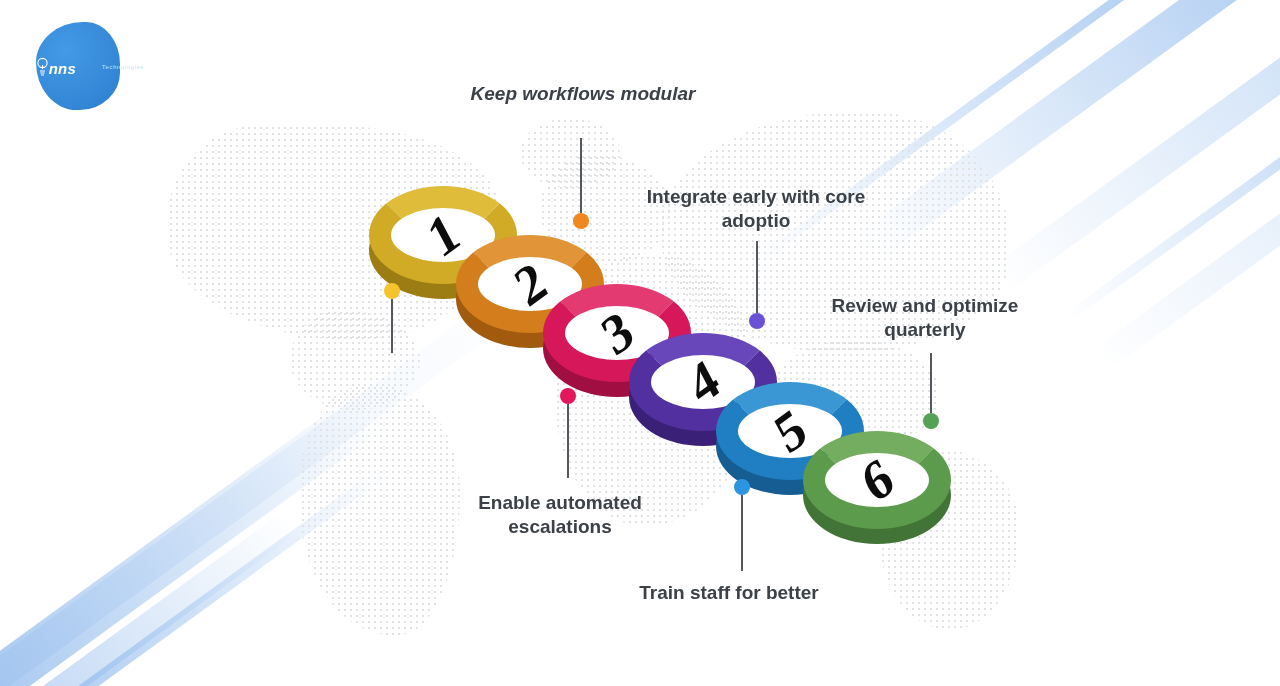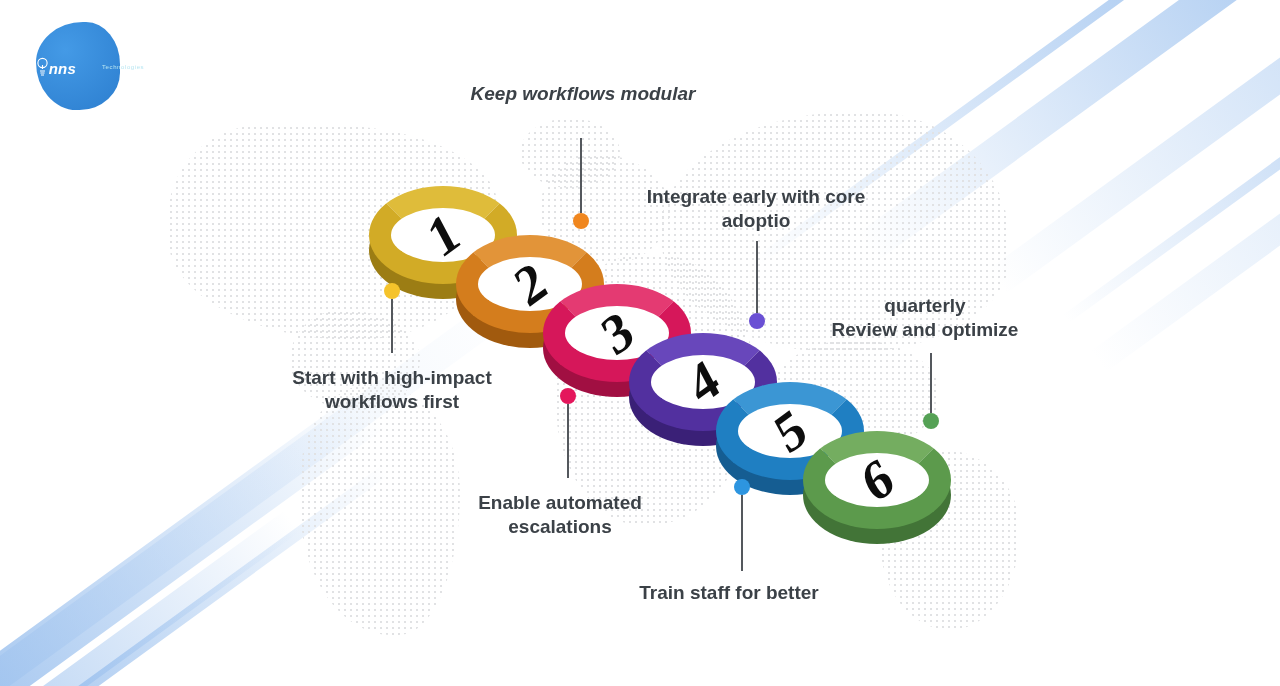--- a/index.html
+++ b/index.html
@@ -126,32 +126,28 @@
   <div class="callout-dot" style="left: 573px; top: 213px; background: rgb(240, 135, 31);"></div>
 
   <div class="callout-text" style="left:596px;top:185px;">
     <span>Integrate early with core</span>
     <span>adoptio</span>
   </div>
   <div class="callout-line" style="left:756px;top:241px;height:72px;"></div>
   <div class="callout-dot" style="left: 749px; top: 313px; background: rgb(106, 80, 212);"></div>
 
   <div class="callout-text" style="left:765px;top:294px;">
+    <span>Review and optimize</span>
     <span>quarterly</span>
-    <span>Review and optimize</span>
   </div>
   <div class="callout-line" style="left:930px;top:353px;height:60px;"></div>
   <div class="callout-dot" style="left: 923px; top: 413px; background: rgb(85, 161, 85);"></div>
 
   <div class="callout-dot" style="left: 384px; top: 283px; background: rgb(245, 195, 43);"></div>
   <div class="callout-line" style="left:391px;top:299px;height:54px;"></div>
-  <div class="callout-text" style="left:232px;top:366px;">
-    <span>Start with high-impact</span>
-    <span>workflows first</span>
-  </div>
 
   <div class="callout-dot" style="left: 560px; top: 388px; background: rgb(228, 23, 92);"></div>
   <div class="callout-line" style="left:567px;top:404px;height:74px;"></div>
   <div class="callout-text" style="left:400px;top:491px;">
     <span>Enable automated</span>
     <span>escalations</span>
   </div>
 
   <div class="callout-dot" style="left: 734px; top: 479px; background: rgb(45, 149, 224);"></div>
   <div class="callout-line" style="left:741px;top:495px;height:76px;"></div>

